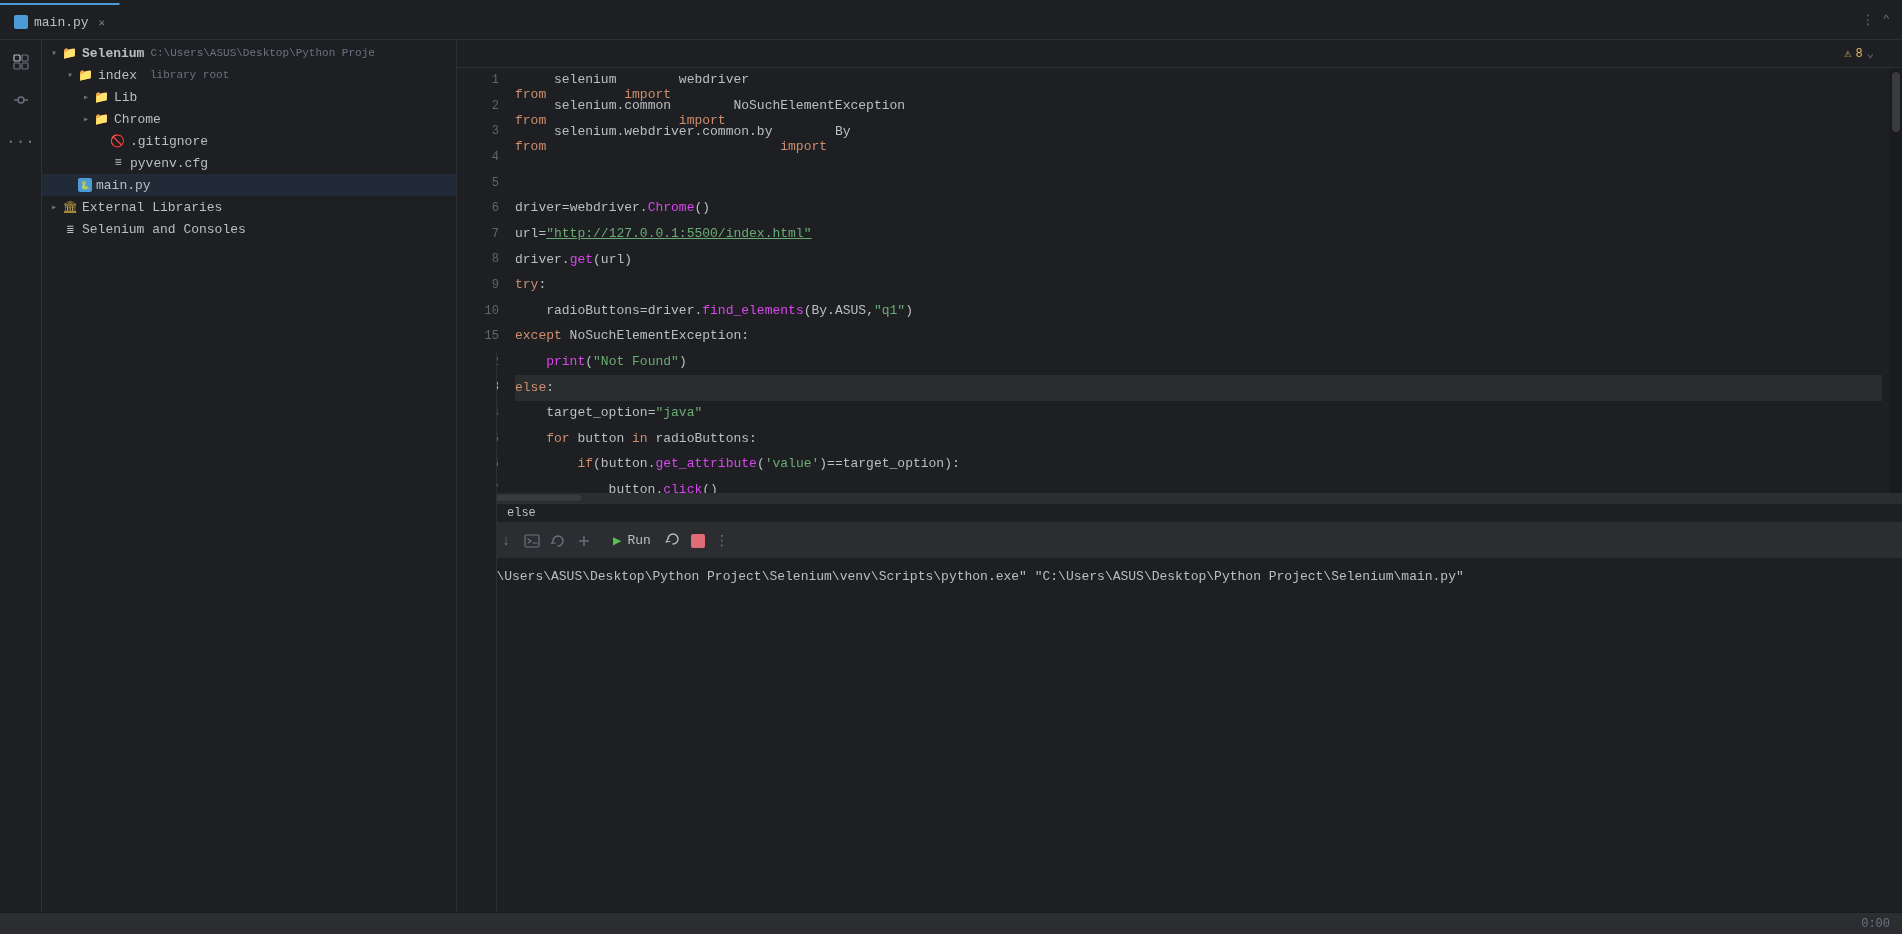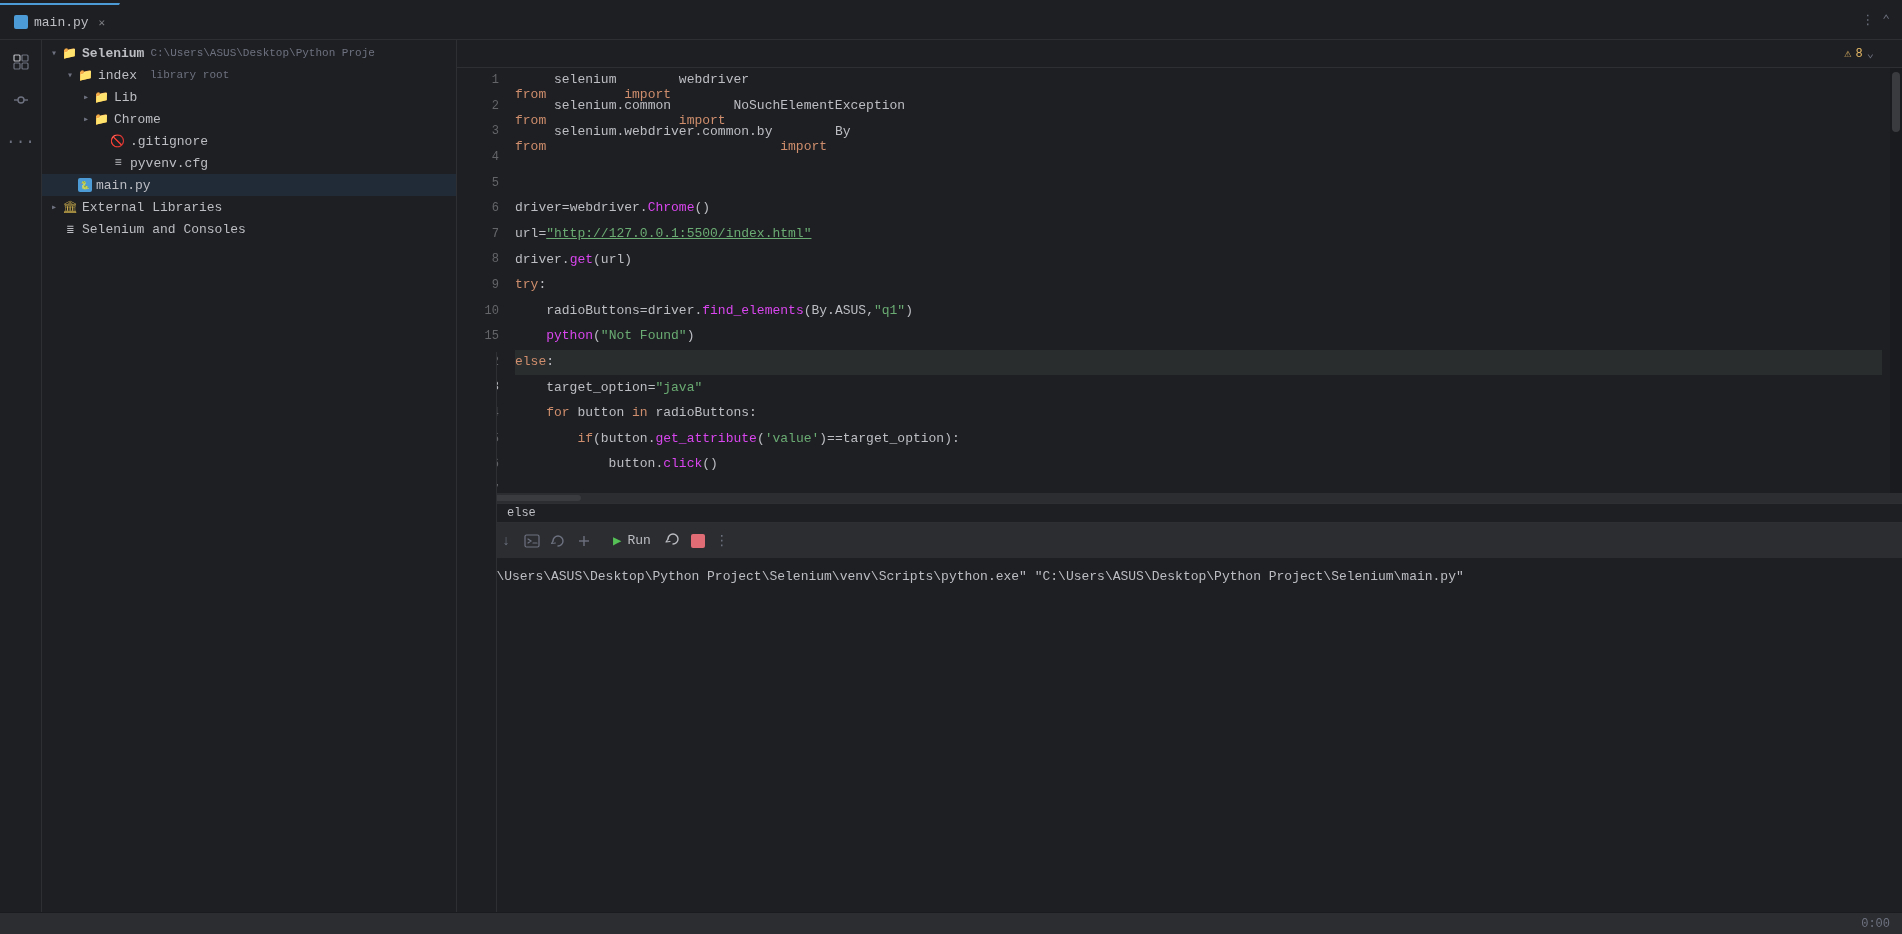--- a/index.html
+++ b/index.html
@@ -531,23 +531,26 @@
         </div>
 
         <div class="code-line">
           <span class="kw">try</span><span class="plain">:</span>
         </div>
 
         <div class="code-line">
           <span class="plain">    radioButtons</span><span class="op">=</span><span class="plain">driver</span><span class="op">.</span><span class="fn">find_elements</span><span class="plain">(By</span><span class="op">.</span><span class="plain">ASUS</span><span class="op">,</span><span class="str">"q1"</span><span class="plain">)</span>
         </div>
 
-
-        <div class="code-line">
-          <span class="plain">    </span><span class="fn">python</span><span class="plain">(</span><span class="str">"Not Found"</span><span class="plain">)</span>
+        <div class="code-line">
+          <span class="kw">except</span><span class="plain"> NoSuchElementException:</span>
+        </div>
+
+        <div class="code-line">
+          <span class="plain">    </span><span class="fn">print</span><span class="plain">(</span><span class="str">"Not Found"</span><span class="plain">)</span>
         </div>
 
         <div class="code-line highlighted">
           <span class="kw">else</span><span class="plain">:</span>
         </div>
 
         <div class="code-line">
           <span class="plain">    target_option</span><span class="op">=</span><span class="str">"java"</span>
         </div>
 

